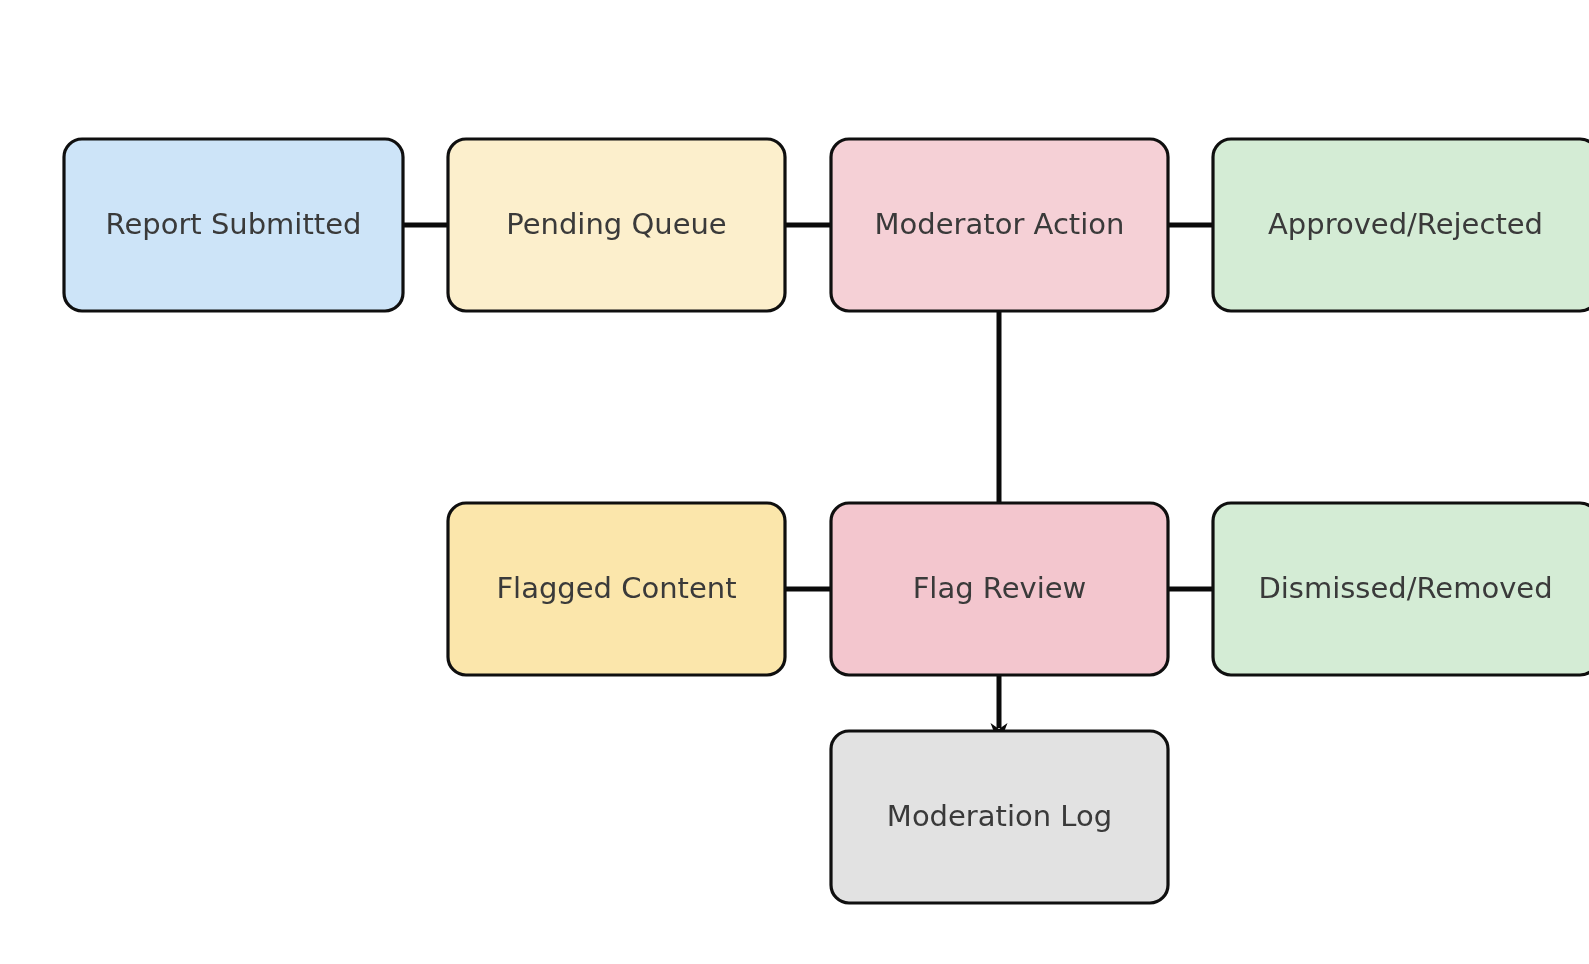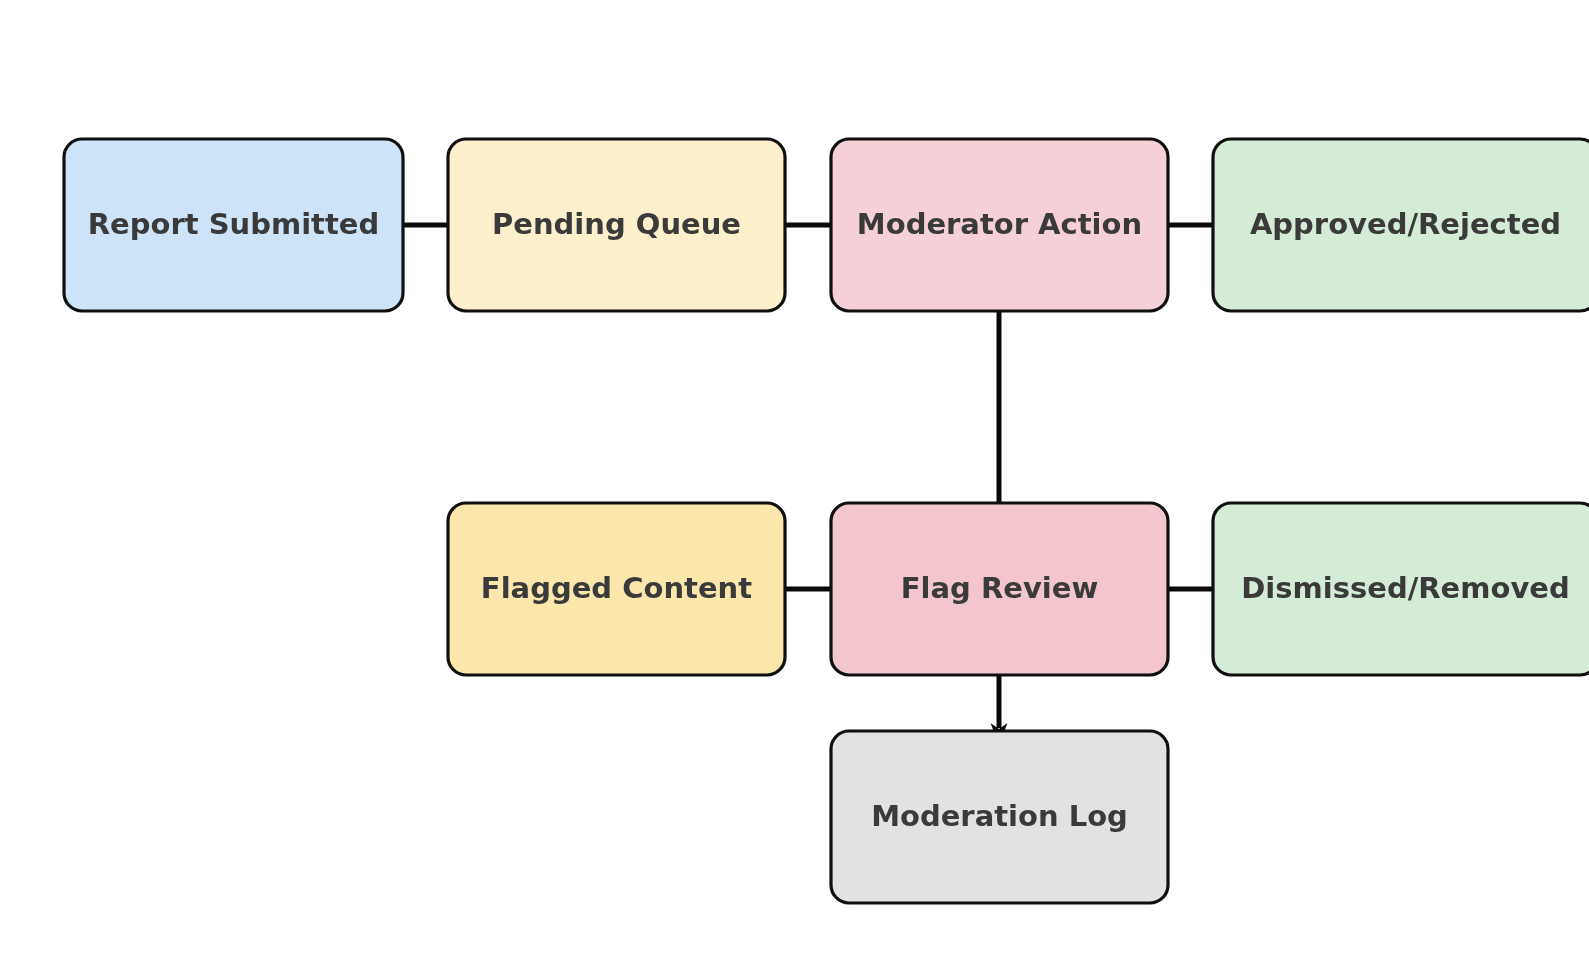--- a/index.html
+++ b/index.html
@@ -12,21 +12,20 @@
     width: 1589px;
     height: 964px;
     overflow: hidden;
     font-family: "DejaVu Sans", sans-serif;
   }
   #diagram-root {
     position: relative;
     width: 1589px;
     height: 740px;
     background: #ffffff;
-    font-weight: bold;
   }
   #flow-svg {
     display: block;
     width: 1589px;
     height: 964px;
   }
   .node-shape {
     stroke: #0f0f0f;
     stroke-width: 3.2;
   }

